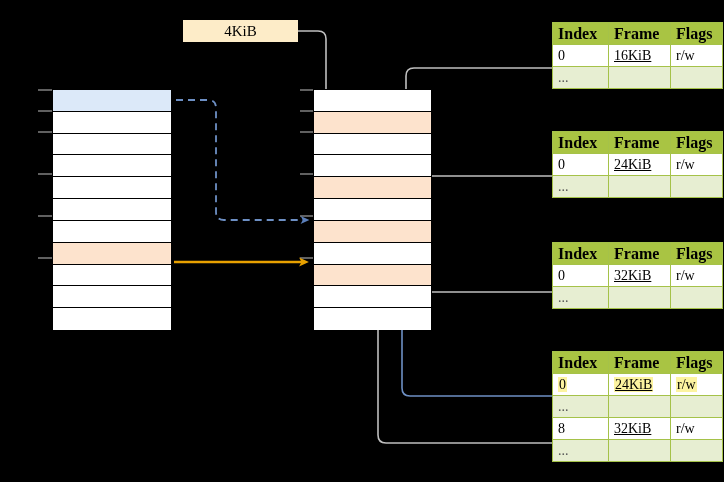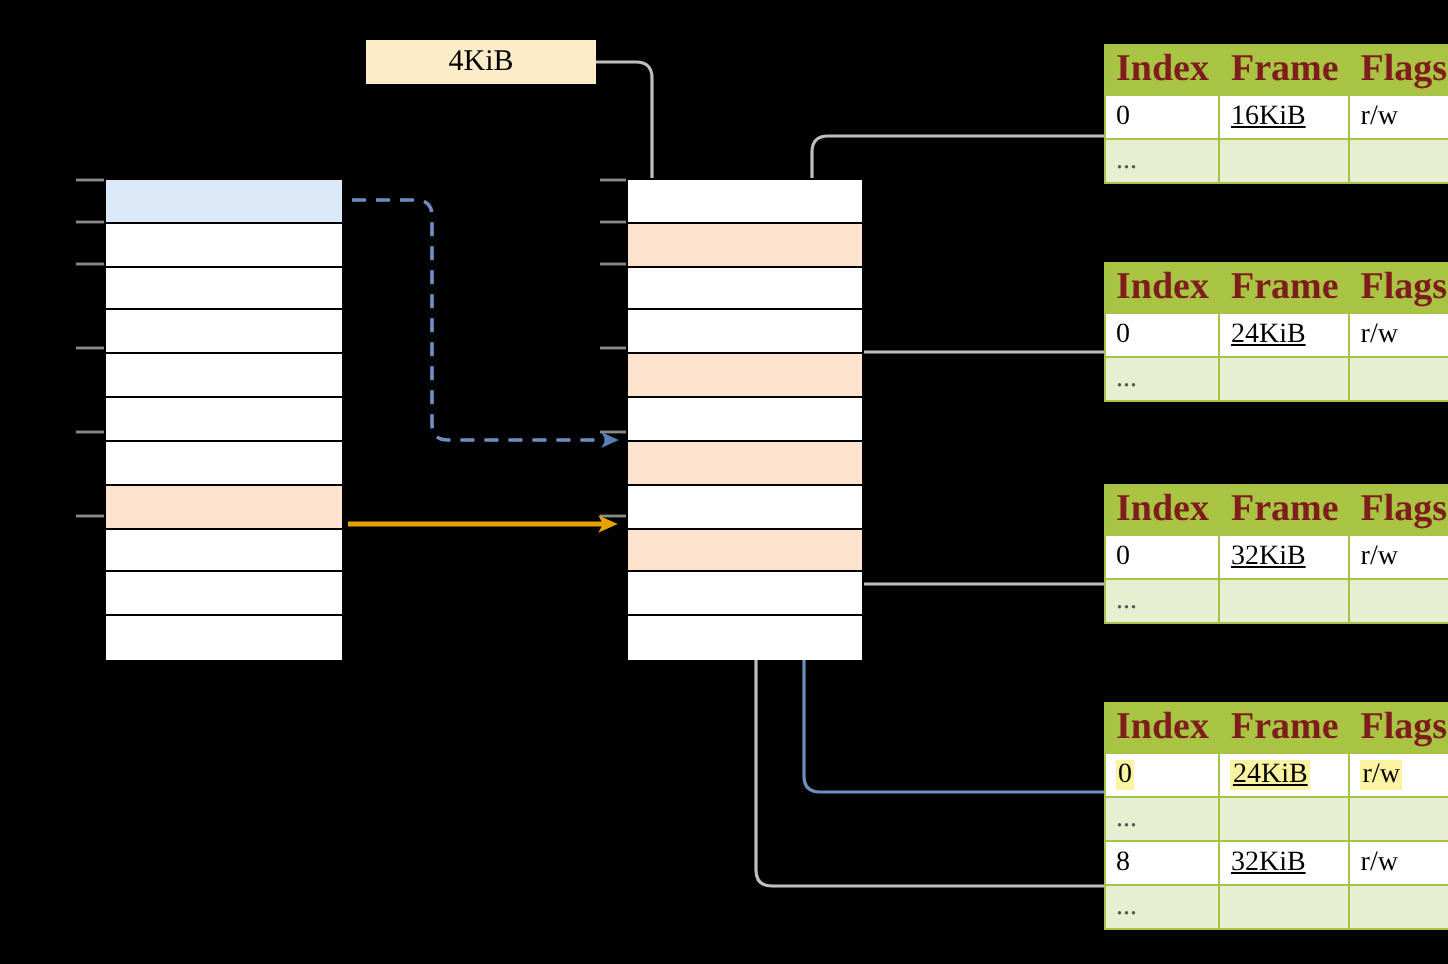--- a/index.html
+++ b/index.html
@@ -30,21 +30,21 @@
   .ptable{
     position:absolute;border-collapse:collapse;
     background:#fff;font-size:14px;
   }
   .ptable td,.ptable th{
     border:1px solid #a5c249;
     padding:1px 5px;height:22px;box-sizing:border-box;
     text-align:left;white-space:nowrap;color:#000;font-weight:normal;
   }
   .ptable th{
-    background:#a9c443;color:#7f1d1d;font-weight:bold;font-size:19px;margin-left:35px;
+    background:#a9c443;color:#000000;font-weight:bold;font-size:16px;margin-left:35px;
   }
   .ptable td.ell{background:#e7eed2;color:#555;}
   .ptable tr.ellrow td{background:#e7eed2;}
   .ptable td.c-index{width:56px;}
   .ptable td.c-frame{width:62px;text-decoration:underline;}
   .ptable td.c-flags{width:52px;}
   .ptable th.c-index{width:56px;}
   .ptable th.c-frame{width:62px;}
   .ptable th.c-flags{width:52px;}
   .hl{background:#fcf3a0;padding:0 1px;}

